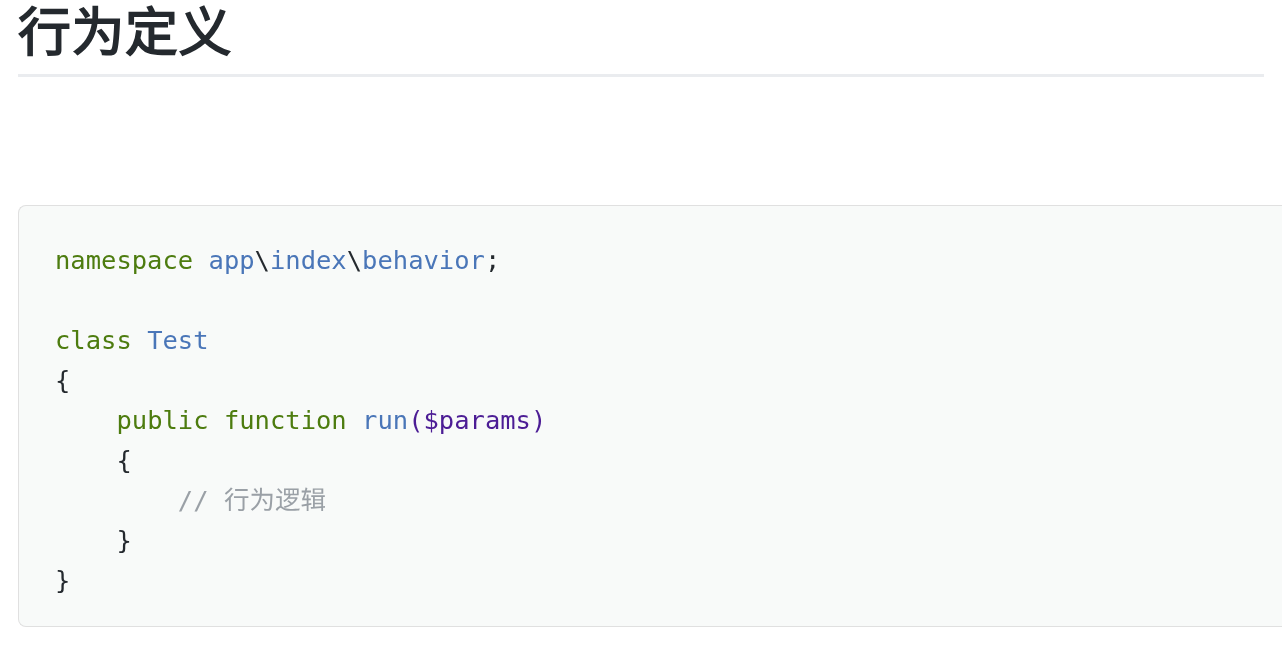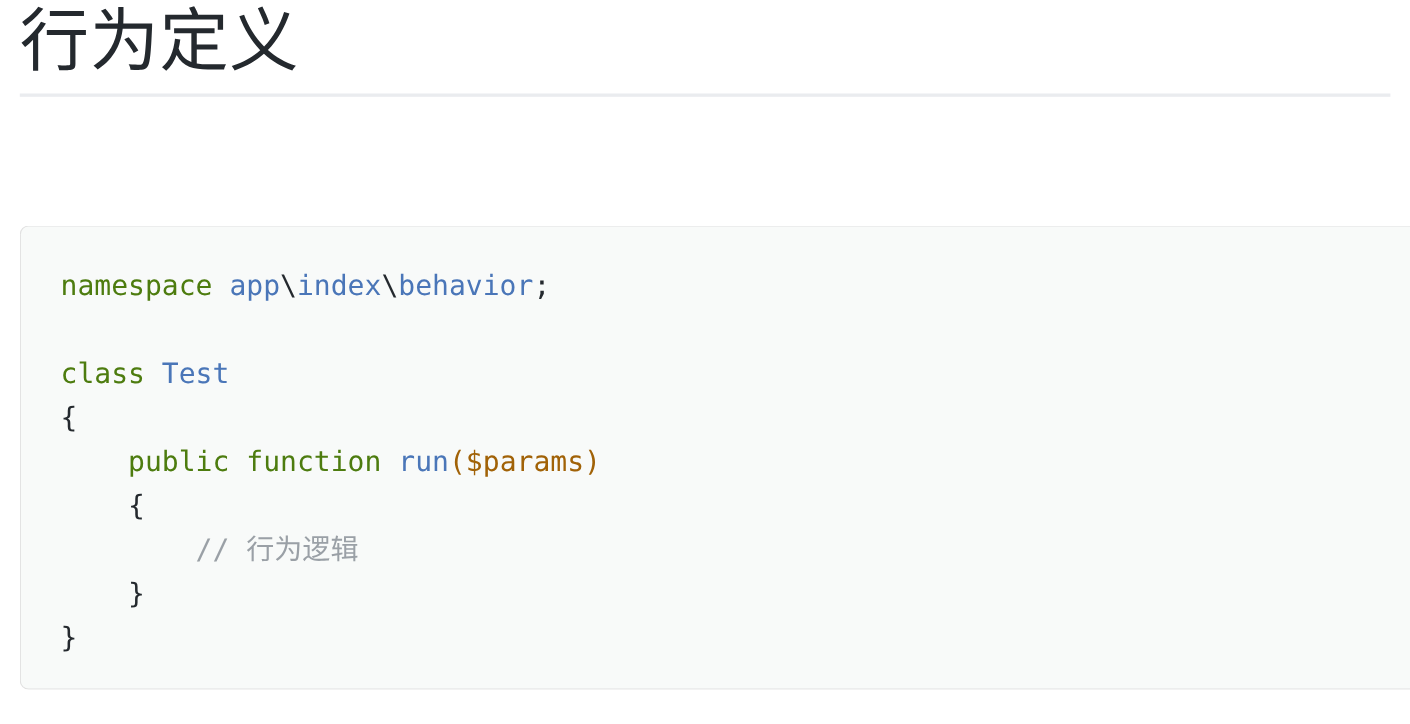--- a/index.html
+++ b/index.html
@@ -21,23 +21,23 @@
     width: 1282px;
     height: 658px;
     box-sizing: border-box;
     padding: 0 18px;
   }
 
   
   .page-title {
     margin: 0;
     padding: 0 0 16px 0;
-    font-size: 63px;
+    font-size: 53px;
     line-height: 1.1;
-    font-weight: 400;
+    font-weight: 700;
     letter-spacing: 0.5px;
     color: #24292e;
     position: relative;
     top: 4px;
   }
 
   .title-rule {
     height: 3px;
     background: #eaecef;
     width: 100%;
@@ -101,21 +101,21 @@
 
   .code-line {
     display: block;
     min-height: 40px;
     white-space: pre;
   }
 
   
   .tok-keyword  { color: #4d7c0f; }
   .tok-entity   { color: #4a76b8; }
-  .tok-variable { color: #a16207; }
+  .tok-variable { color: #4c1d95; }
   .tok-punct    { color: #24292e; }
   .tok-comment  { color: #9aa0a6; }
 </style>
 </head>
 <body>
 
 <div class="page">
 
   <h1 class="page-title">行为定义</h1>
 

